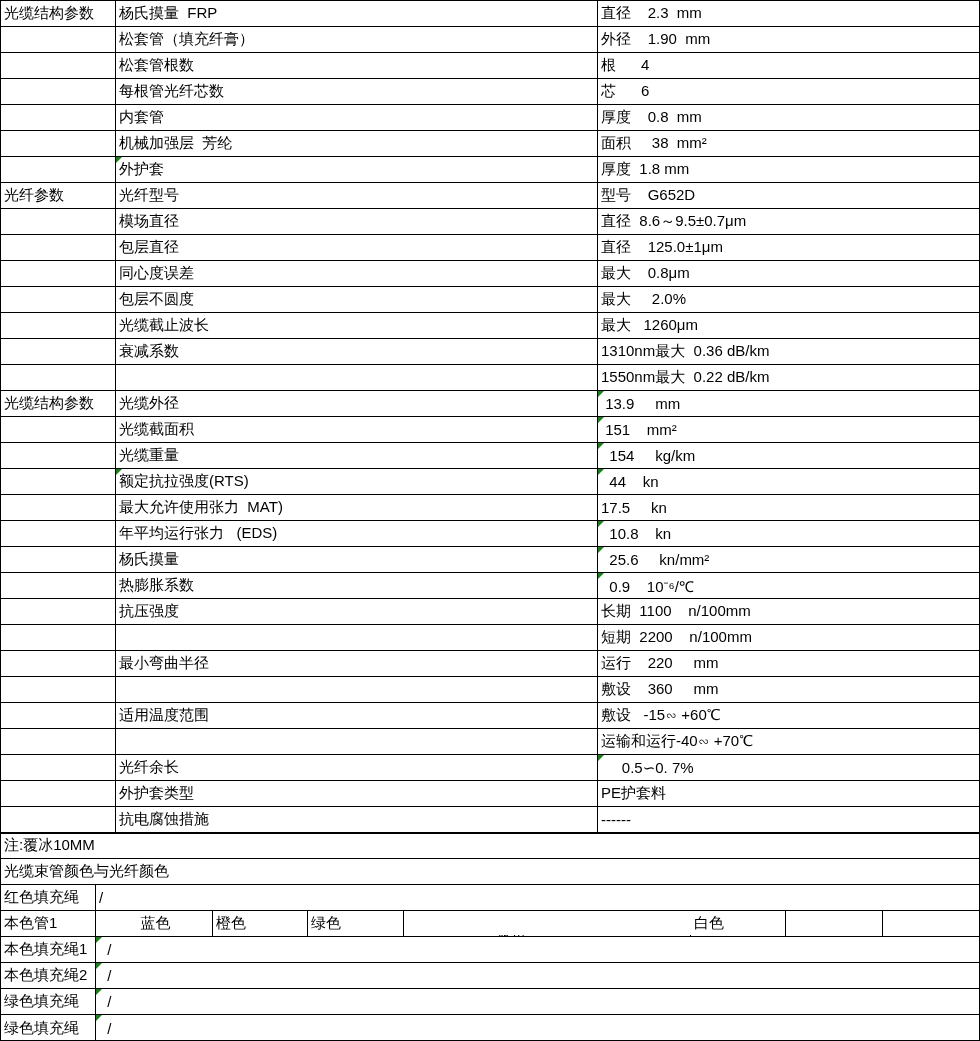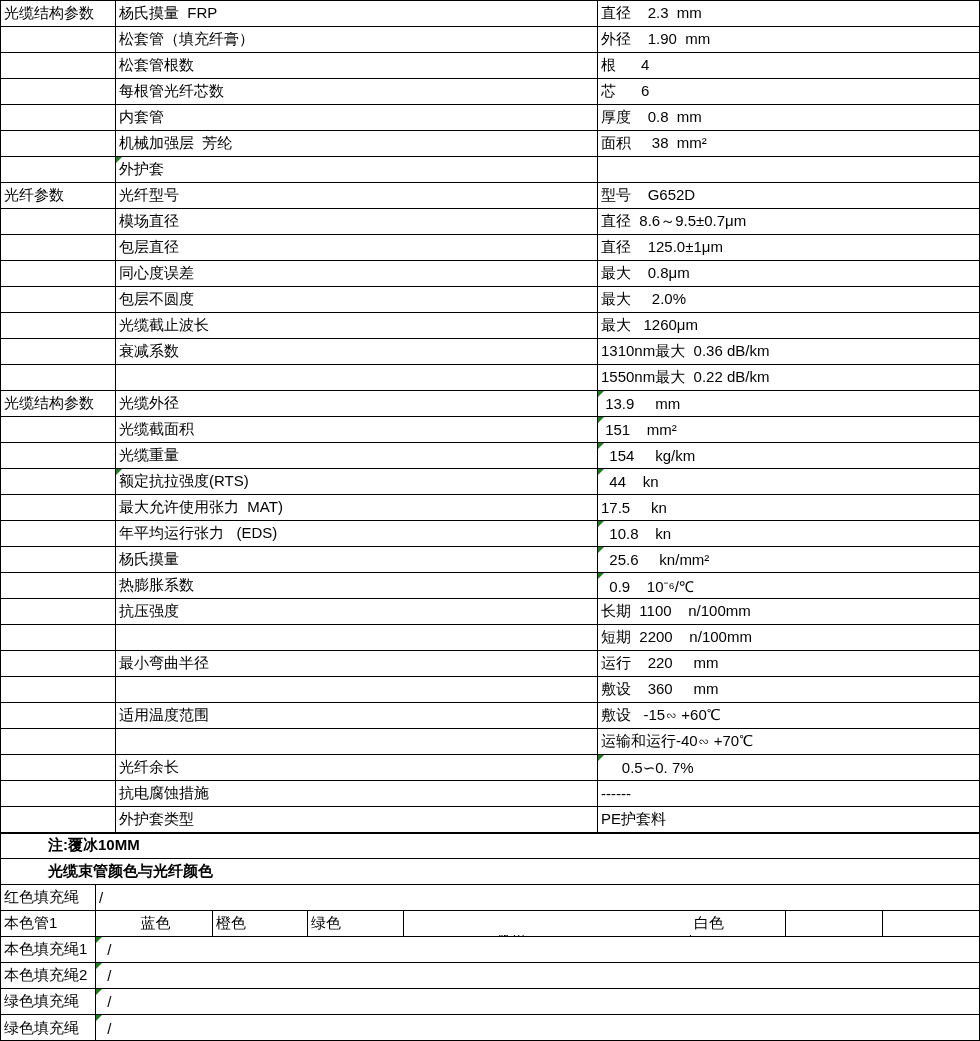--- a/index.html
+++ b/index.html
@@ -15,21 +15,21 @@
   .cell{
     position:relative;box-sizing:border-box;display:flex;align-items:center;
     white-space:pre;overflow:hidden;padding-left:3px;border-right:1px solid #000;
   }
   .cell.no-r{border-right:none;}
   .cat{flex:0 0 115px;}
   .param{flex:0 0 482px;}
   .value{flex:1;}
   .blabel{flex:0 0 95px;}
   .bvalue{flex:1;}
-  .bold .txt{font-weight:bold;margin-left:44px;}
+  .bold .txt{font-weight:normal;}
   .txt{display:inline-block;}
   .flag{
     position:absolute;top:0;left:0;width:0;height:0;
     border-top:6px solid #1f7d1f;border-right:6px solid transparent;
   }
 </style>
 </head>
 <body>
 
 <div id="spec-table">
@@ -59,20 +59,21 @@
       <div class="cell value no-r"><span class="txt">厚度    0.8  mm</span></div>
     </div>
     <div class="row">
       <div class="cell cat"><span class="txt"></span></div>
       <div class="cell param"><span class="txt">机械加强层  芳纶</span></div>
       <div class="cell value no-r"><span class="txt">面积     38  mm²</span></div>
     </div>
     <div class="row">
       <div class="cell cat"><span class="txt"></span></div>
       <div class="cell param"><span class="flag"></span><span class="txt">外护套</span></div>
+      <div class="cell value no-r"><span class="txt">厚度  1.8 mm</span></div>
     </div>
     <div class="row">
       <div class="cell cat"><span class="txt">光纤参数</span></div>
       <div class="cell param"><span class="txt">光纤型号</span></div>
       <div class="cell value no-r"><span class="txt">型号    G652D</span></div>
     </div>
     <div class="row">
       <div class="cell cat"><span class="txt"></span></div>
       <div class="cell param"><span class="txt">模场直径</span></div>
       <div class="cell value no-r"><span class="txt">直径  8.6～9.5±0.7μm</span></div>
@@ -177,27 +178,27 @@
       <div class="cell param"><span class="txt"></span></div>
       <div class="cell value no-r"><span class="txt">运输和运行-40∽ +70℃</span></div>
     </div>
     <div class="row">
       <div class="cell cat"><span class="txt"></span></div>
       <div class="cell param"><span class="txt">光纤余长</span></div>
       <div class="cell value no-r"><span class="flag"></span><span class="txt">     0.5∽0. 7%</span></div>
     </div>
     <div class="row">
       <div class="cell cat"><span class="txt"></span></div>
+      <div class="cell param"><span class="txt">外护套类型</span></div>
+      <div class="cell value no-r"><span class="txt">PE护套料</span></div>
+    </div>
+    <div class="row">
+      <div class="cell cat"><span class="txt"></span></div>
       <div class="cell param"><span class="txt">抗电腐蚀措施</span></div>
       <div class="cell value no-r"><span class="txt">------</span></div>
-    </div>
-    <div class="row">
-      <div class="cell cat"><span class="txt"></span></div>
-      <div class="cell param"><span class="txt">外护套类型</span></div>
-      <div class="cell value no-r"><span class="txt">PE护套料</span></div>
     </div>
     <div class="row bold thick-top">
       <div class="cell bvalue no-r"><span class="txt">注:覆冰10MM</span></div>
     </div>
     <div class="row bold">
       <div class="cell bvalue no-r"><span class="txt">光缆束管颜色与光纤颜色</span></div>
     </div>
     <div class="row">
       <div class="cell blabel"><span class="txt">红色填充绳</span></div>
       <div class="cell bvalue no-r"><span class="txt">/</span></div>

